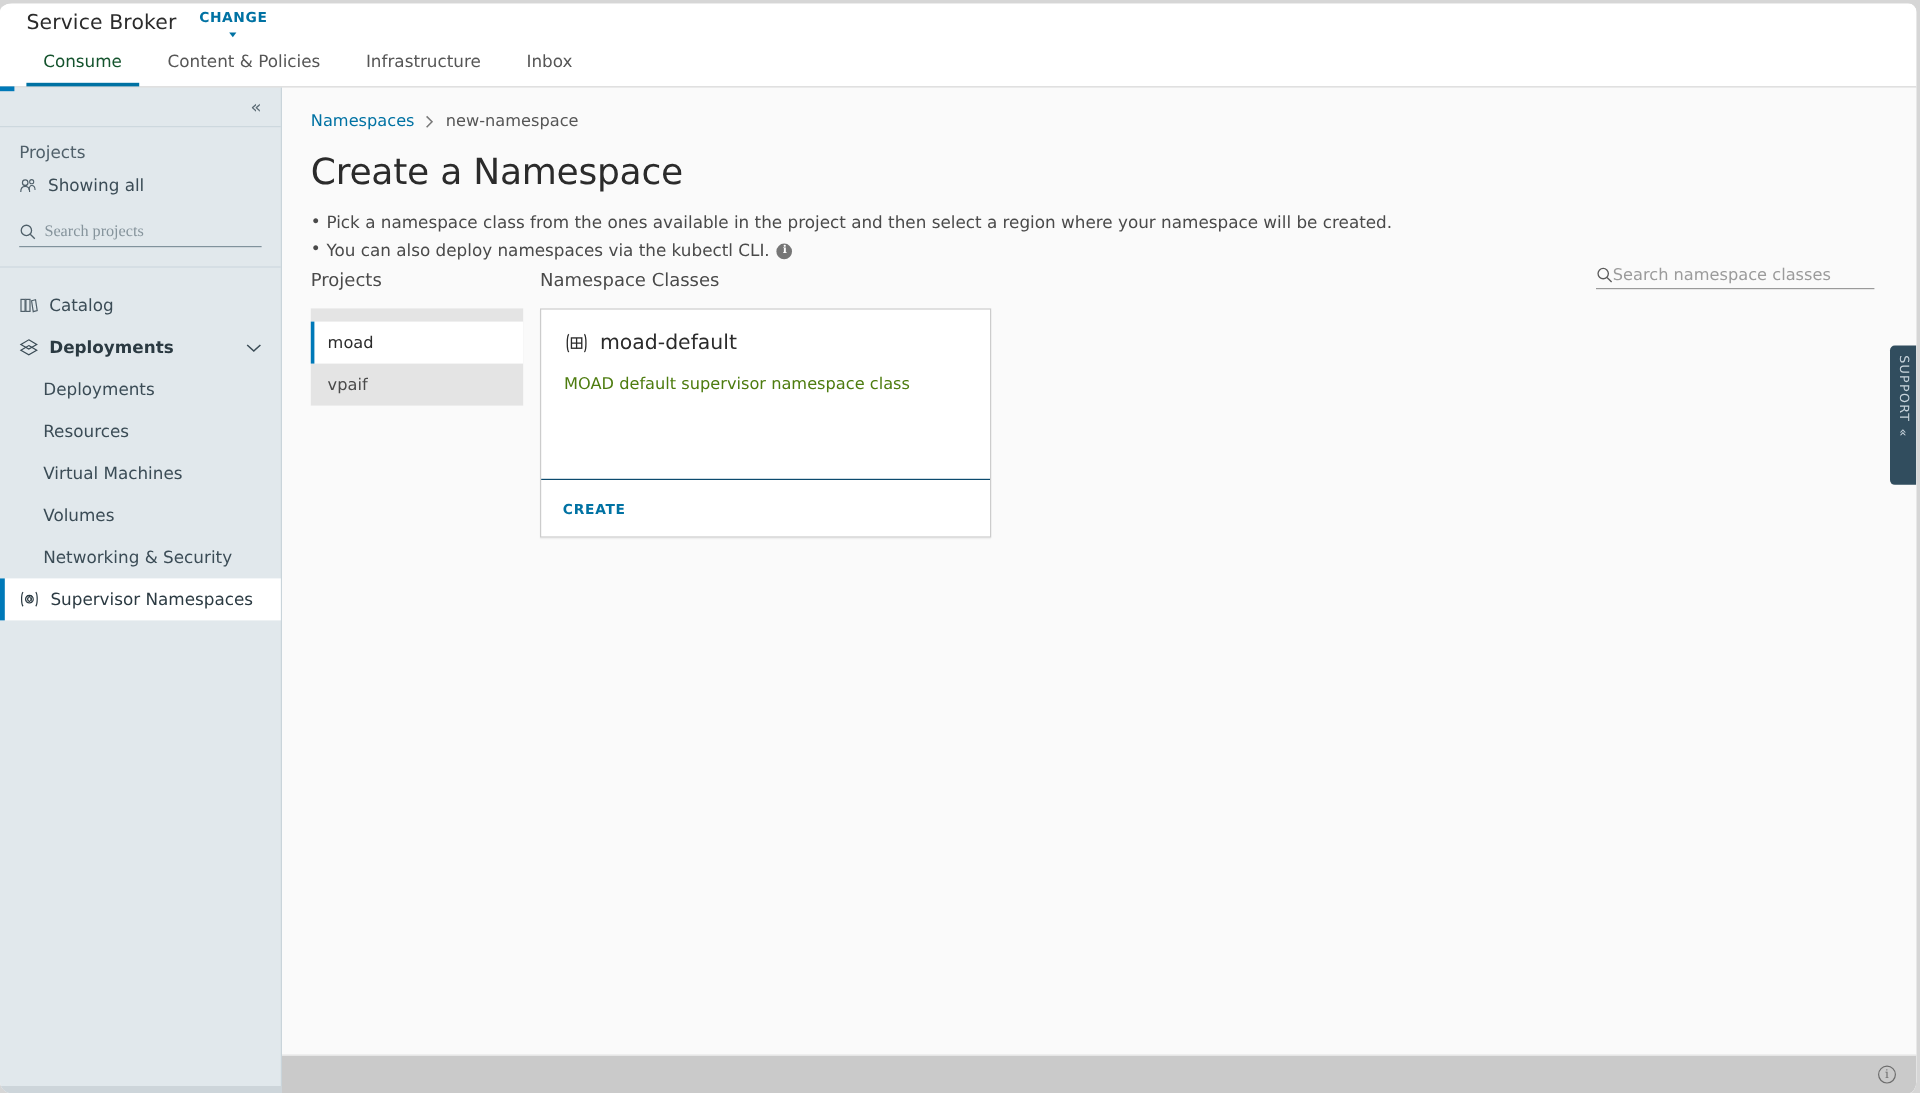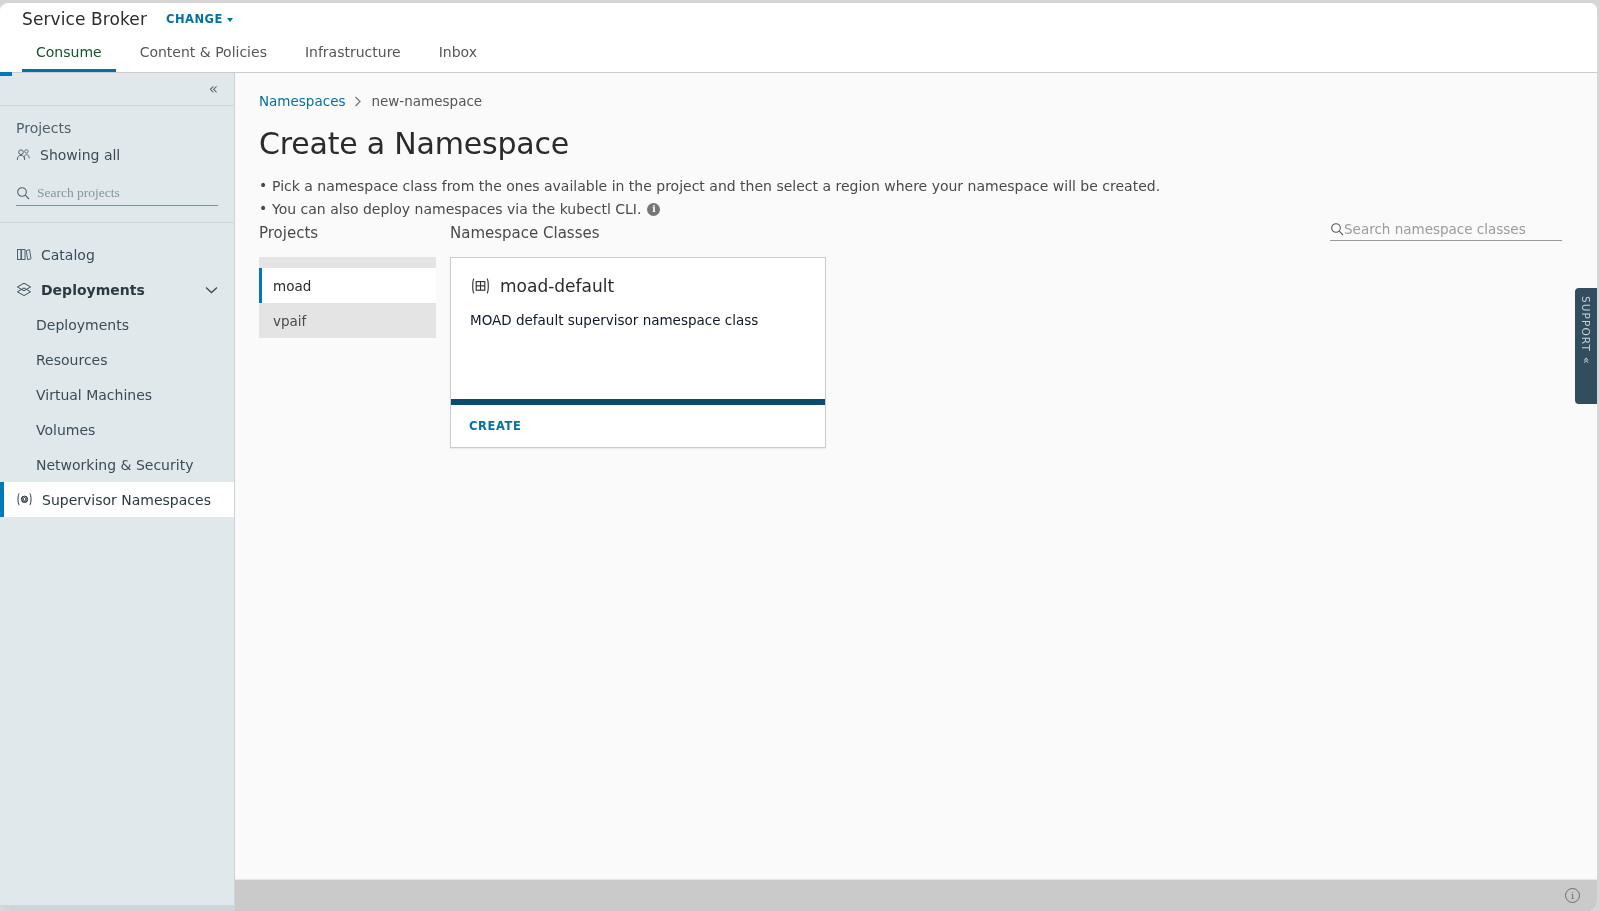--- a/index.html
+++ b/index.html
@@ -40,20 +40,21 @@
   .change-btn {
     margin-left: 19px;
     font-size: 11.5px;
     font-weight: 700;
     color: #0072a3;
     letter-spacing: 0.5px;
     display: flex;
     align-items: center;
     gap: 4px;
     cursor: pointer;
+    flex-direction: column;
   }
   .chev-down {
     width: 0; height: 0;
     border-left: 3.5px solid transparent;
     border-right: 3.5px solid transparent;
     border-top: 4.5px solid #0072a3;
     margin-top: 2px;
   }
 
   
@@ -315,23 +316,23 @@
   }
   .card-body { padding: 18px 19px 10px 19px; height: 141px; }
   .card-title {
     display: flex;
     align-items: center;
     gap: 9px;
     font-size: 17px;
     color: #2b2b2b;
     margin-bottom: 16px;
   }
-  .card-desc { font-size: 13.5px; color: #0f172a; }
+  .card-desc { font-size: 13.5px; color: #4d7c0f; }
   .card-footer {
-    border-top: 6px solid #0c4a6e;
+    border-top: 1px solid #0c4a6e;
     height: 48px;
     display: flex;
     align-items: center;
     padding-left: 18px;
   }
   .card-action {
     font-size: 11.5px;
     font-weight: 700;
     letter-spacing: 0.6px;
     color: #0072a3;

